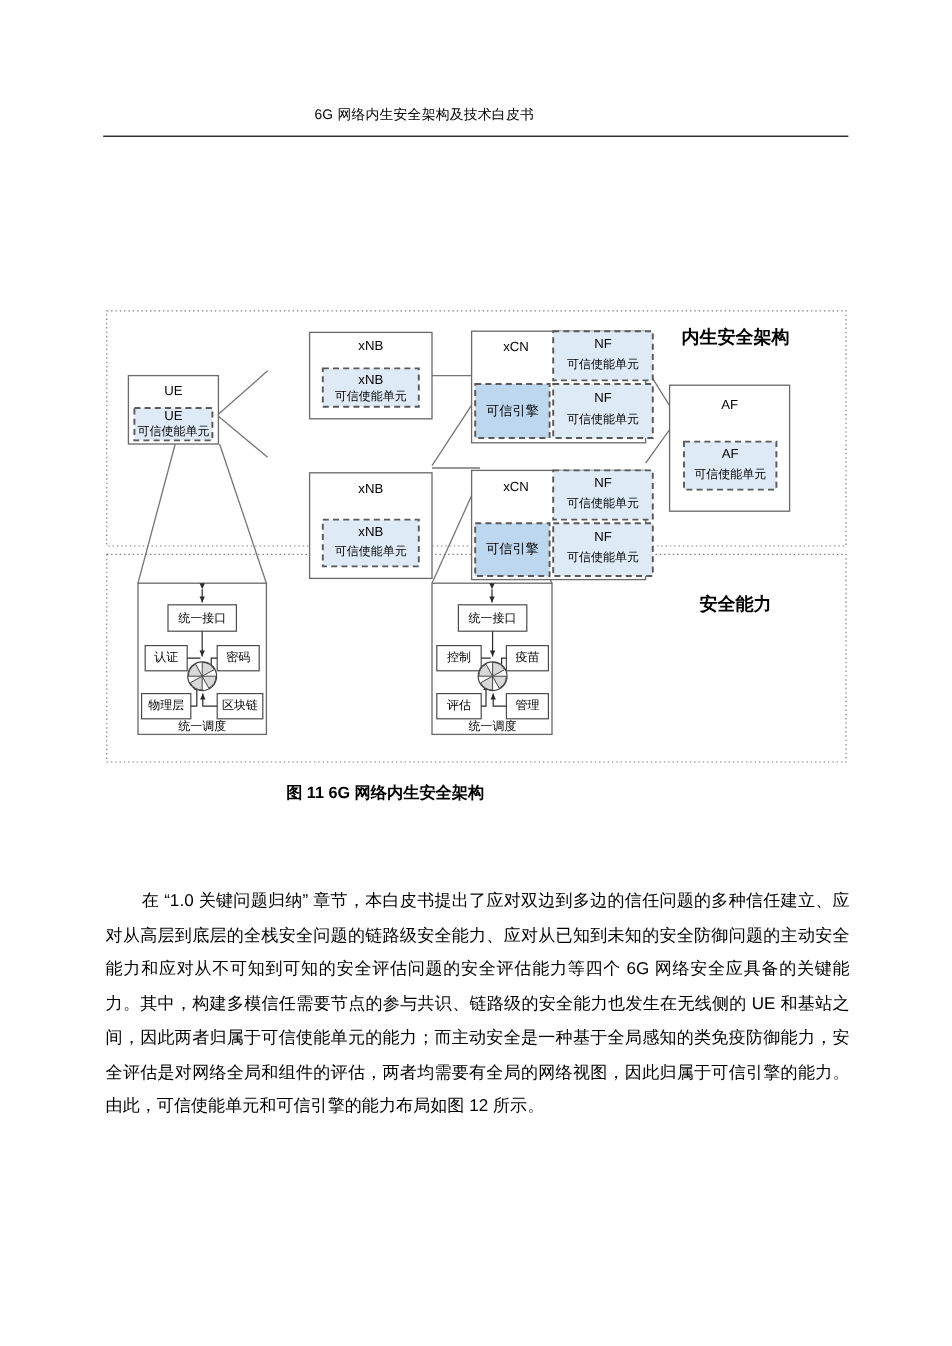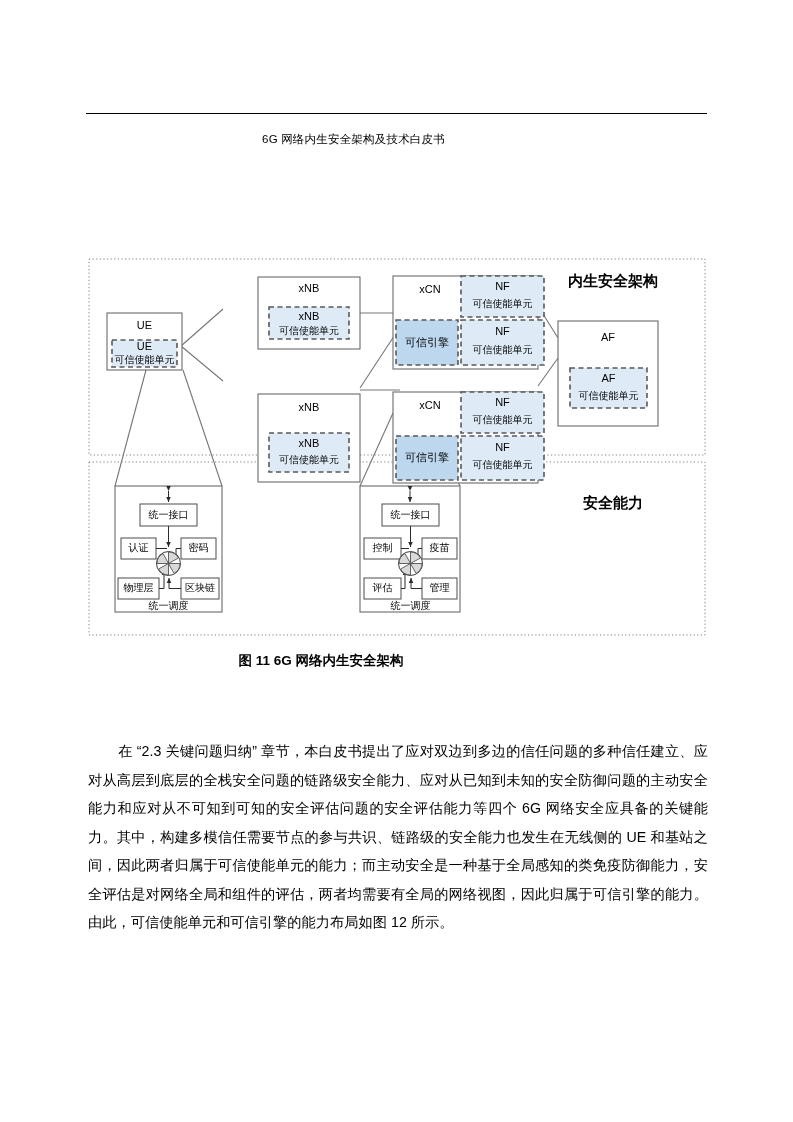--- a/index.html
+++ b/index.html
@@ -22,21 +22,20 @@
   
   .header {
     position: absolute;
     left: 0;
     top: 88px;
     width: 707px;
     text-align: center;
     font-size: 11.5px;
     letter-spacing: 0.2px;
     color: #000;
-    margin-top: 44px;
   }
   .header-rule {
     position: absolute;
     left: 86px;
     top: 113px;
     width: 621px;
     height: 1px;
     background: #000000;
   }
 
@@ -302,15 +301,15 @@
           <path class="blade" d="M311,305.5 A11.5,11.5 0 0,1 317,295.5 L322.5,305.5 Z"></path>
         </g>
         <text class="lbl-sm" x="322.5" y="348">统一调度</text>
       </g>
     </svg>
   </div>
 
   <div class="fig-caption">图 11 6G 网络内生安全架构</div>
 
 
-  <div class="para" id="para-body"><span class="indent"></span><span>在 “2.3 关键问题归纳” 章节，本白皮书提出了应对双边到多边的信任问题的多种信任建立、应对从高层到底层的全栈安全问题的链路级安全能力、应对从已知到未知的安全防御问题的主动安全能力和应对从不可知到可知的安全评估问题的安全评估能力等四个 6G 网络安全应具备的关键能力。其中，构建多模信任需要节点的参与共识、链路级的安全能力也发生在无线侧的 UE 和基站之间，因此两者归属于可信使能单元的能力；而主动安全是一种基于全局感知的类免疫防御能力，安全评估是对网络全局和组件的评估，两者均需要有全局的网络视图，因此归属于可信引擎的能力。由此，可信使能单元和可信引擎的能力布局如图 12 所示。</span></div>
+  <div class="para" id="para-body"><span class="indent"></span><span>在 “1.0 关键问题归纳” 章节，本白皮书提出了应对双边到多边的信任问题的多种信任建立、应对从高层到底层的全栈安全问题的链路级安全能力、应对从已知到未知的安全防御问题的主动安全能力和应对从不可知到可知的安全评估问题的安全评估能力等四个 6G 网络安全应具备的关键能力。其中，构建多模信任需要节点的参与共识、链路级的安全能力也发生在无线侧的 UE 和基站之间，因此两者归属于可信使能单元的能力；而主动安全是一种基于全局感知的类免疫防御能力，安全评估是对网络全局和组件的评估，两者均需要有全局的网络视图，因此归属于可信引擎的能力。由此，可信使能单元和可信引擎的能力布局如图 12 所示。</span></div>
 
 </div>
 
 </body></html>

